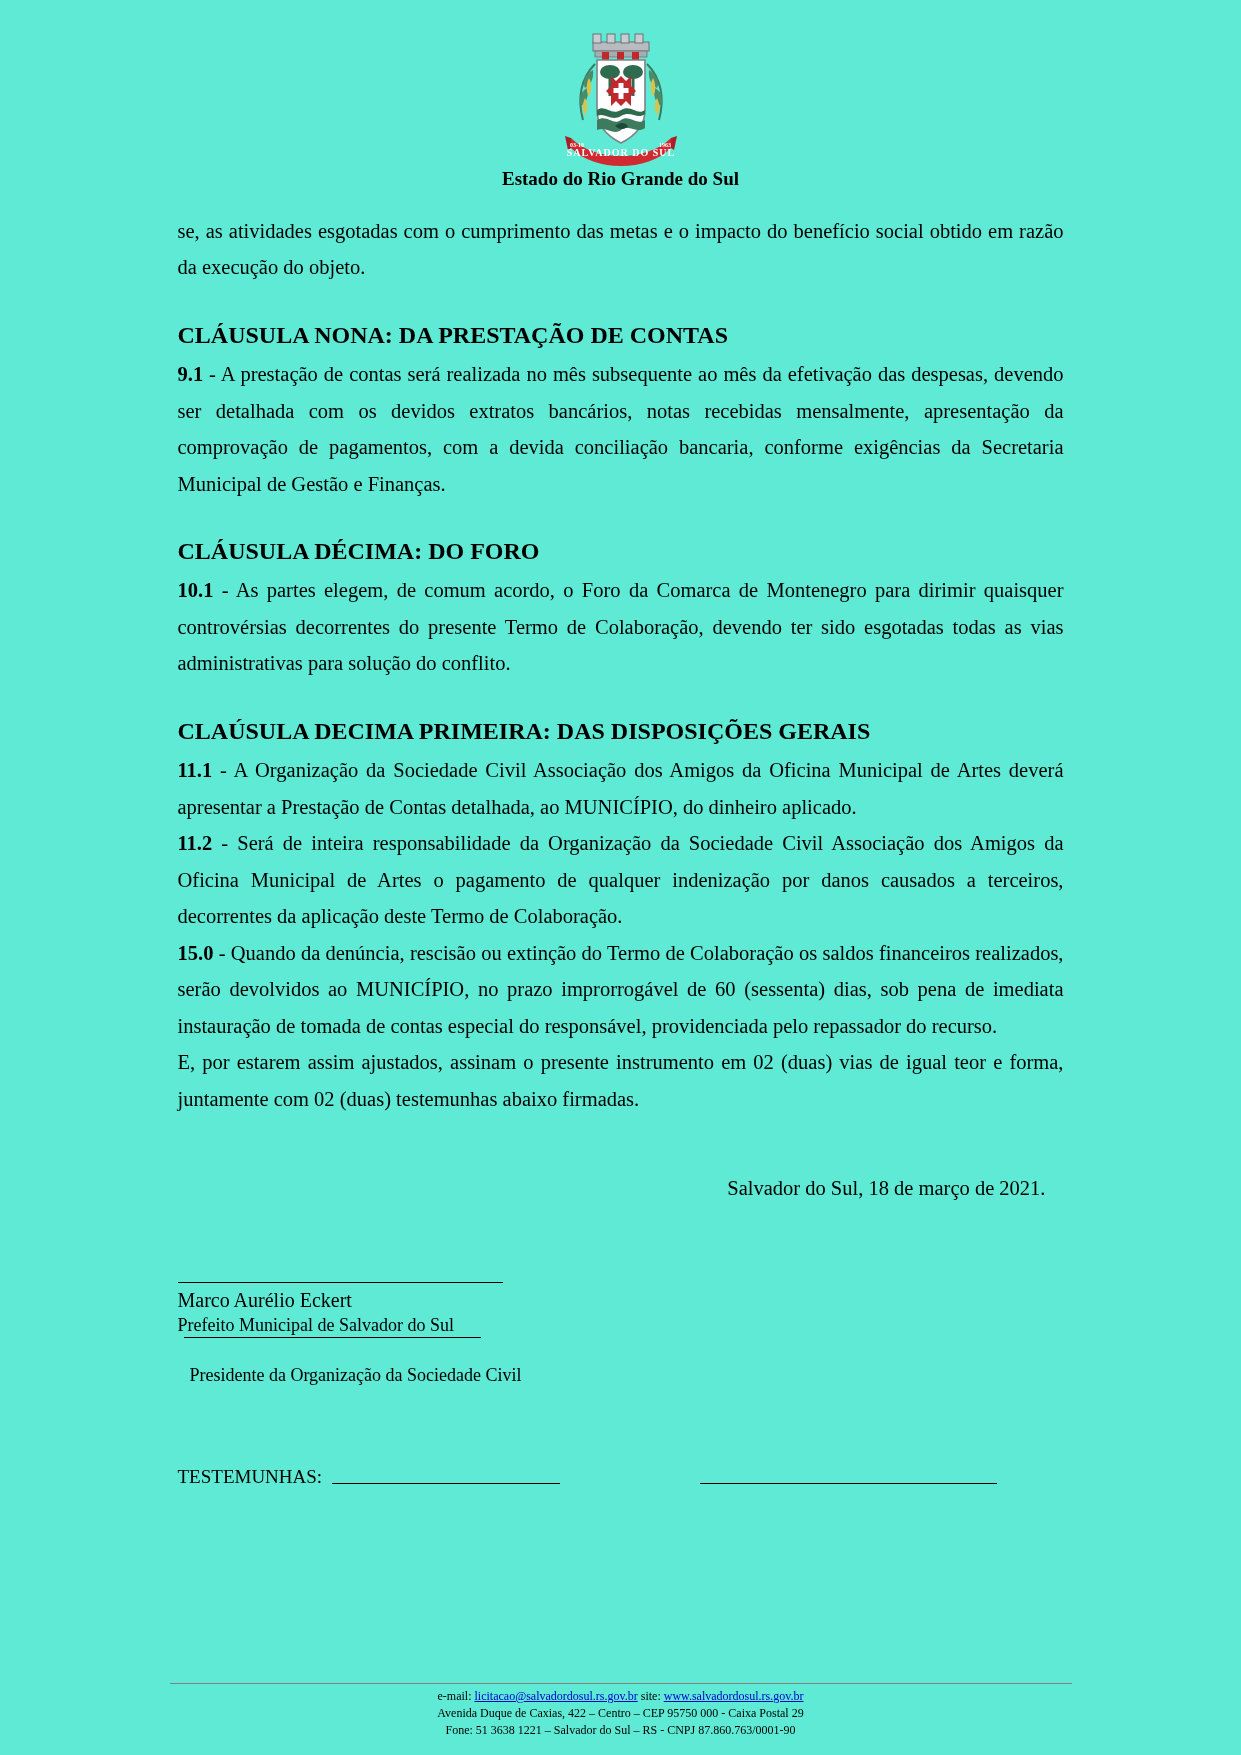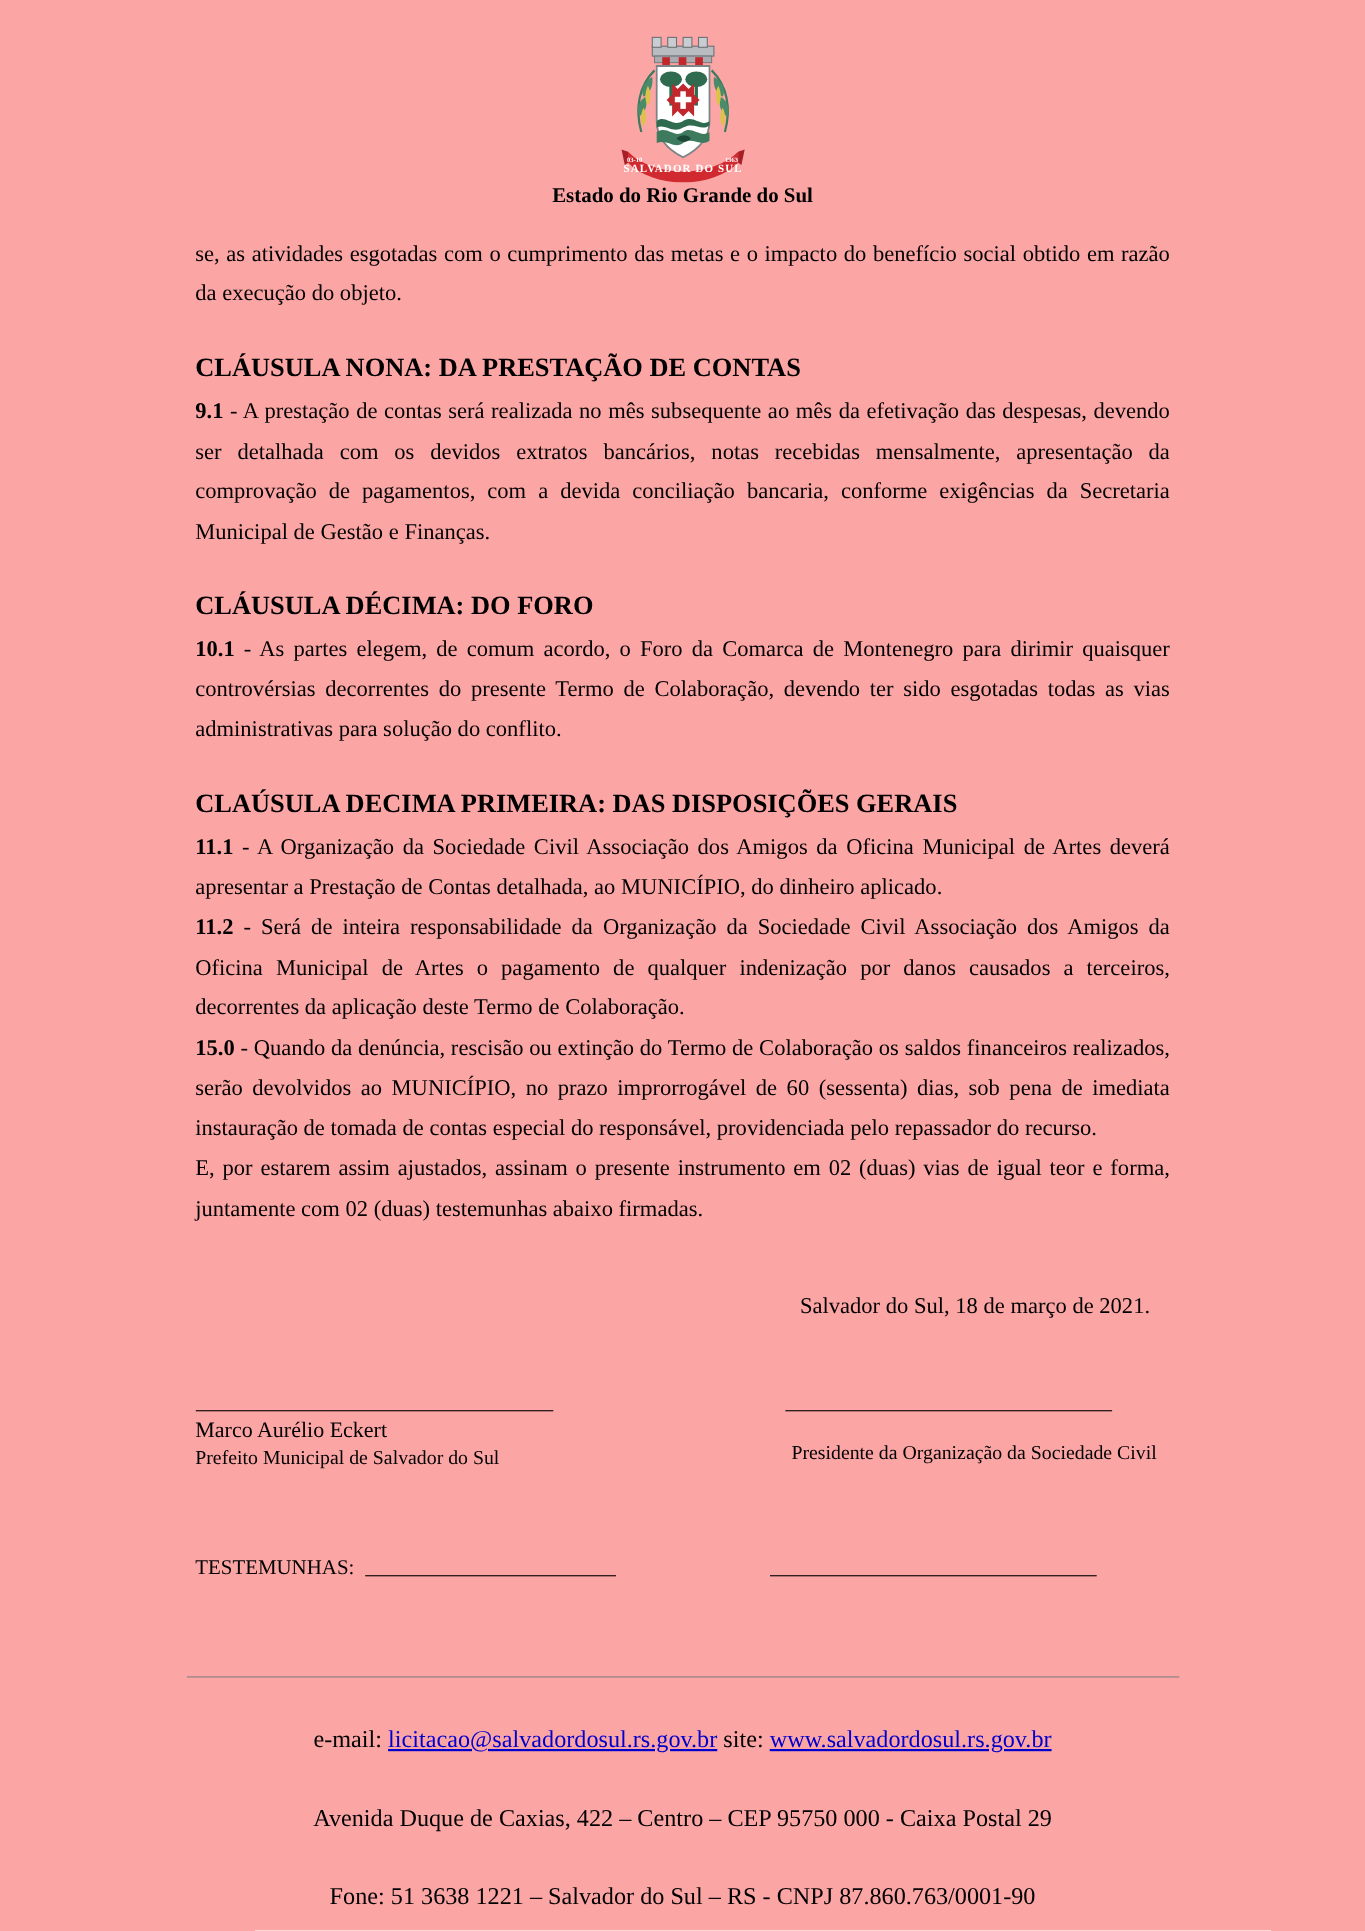--- a/index.html
+++ b/index.html
@@ -4,21 +4,21 @@
 <style>
   html, body {
     margin: 0;
     padding: 0;
     background: #ffffff;
   }
   .page {
     width: 1241px;
     height: 1755px;
     position: relative;
-    background: #fca5a5;
+    background: #5eead4;
     font-family: "Liberation Serif", "DejaVu Serif", serif;
     color: #000000;
     box-sizing: border-box;
     overflow: hidden;
   }
 
   
   .header {
     padding-top: 28px;
     text-align: center;
@@ -75,20 +75,21 @@
     padding-right: 18px;
   }
 
   
   .sig-zone {
     margin-top: 82px;
   }
   .sig-row {
     display: flex;
     justify-content: flex-start;
+    flex-direction: column;
   }
   .sig-col-left {
     width: 340px;
   }
   .sig-col-spacer {
     width: 190px;
   }
   .sig-col-right {
     width: 356px;
   }
@@ -136,23 +137,22 @@
     right: 0;
     bottom: 16px;
     text-align: center;
   }
   .footer-sep {
     width: 902px;
     margin: 0 auto 4px auto;
     border-top: 1.5px solid #808080;
   }
   .footer-line {
-    font-size: 22px;
+    font-size: 12px;
     line-height: 1.42;
-    margin-top: 40px;
   }
   .flink {
     color: #0000cc;
     text-decoration: underline;
   }
 </style>
 </head>
 <body>
 
 <div class="page">

